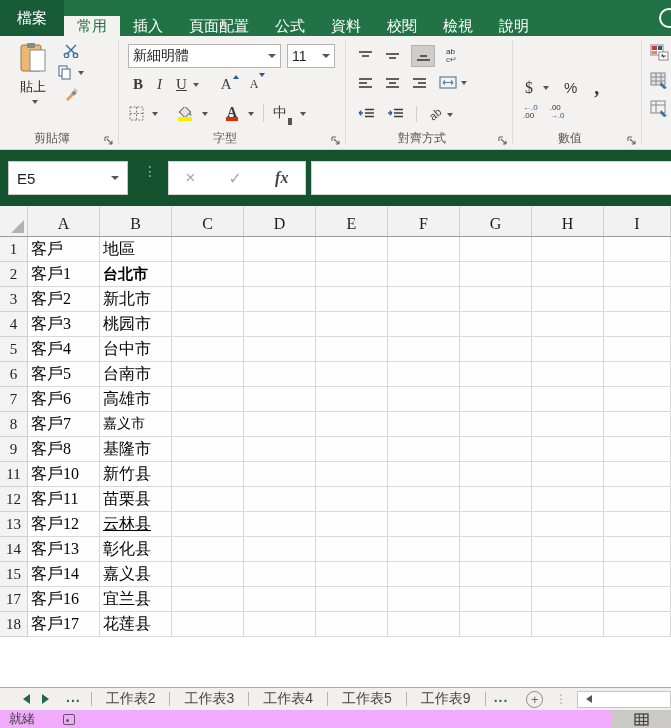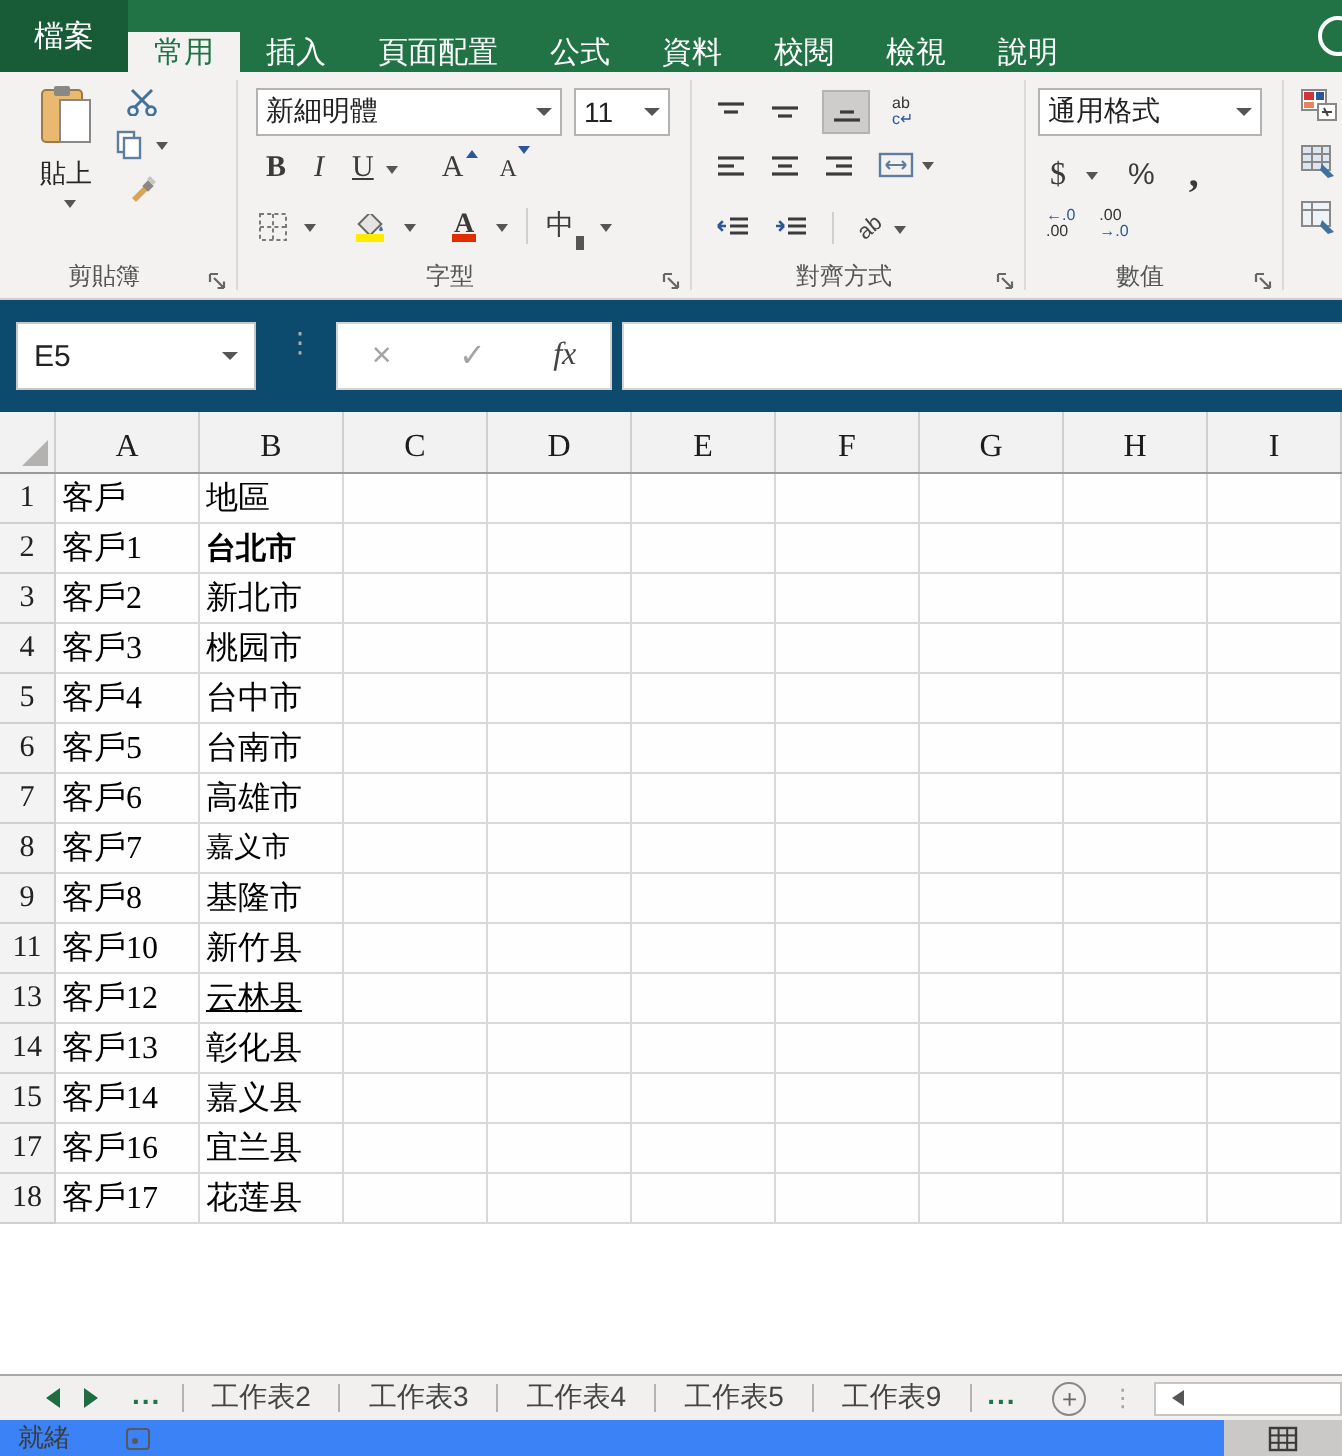--- a/index.html
+++ b/index.html
@@ -27,27 +27,27 @@
   .rbtn { display:flex; align-items:center; justify-content:center; color:#3b3b3b; cursor:pointer; }
   .pressed { background:#cfcdcb; outline:1px solid #b5b3b1; }
   .iconrow { display:flex; align-items:center; }
   .two-line { display:flex; flex-direction:column; align-items:flex-start; font-size:8px; line-height:8px; color:#333; font-family:"Liberation Sans",sans-serif; }
   .two-line .blue { color:#2b579a; }
   .serifletter { font-family:"Liberation Serif","DejaVu Serif",serif; }
   .colorbar { position:absolute; left:2px; right:2px; bottom:1px; height:4px; }
   .align-ic line { stroke:#3b3b3b; stroke-width:1.6; }
 
   
-  .formula-row { position:absolute; left:0; top:150px; width:671px; height:56px; background:#0c4a6e; }
+  .formula-row { position:absolute; left:0; top:150px; width:671px; height:56px; background:#14532d; }
   .namebox { position:absolute; left:8px; top:11px; width:120px; height:34px; background:#fff; border:1px solid #cac8c6; display:flex; align-items:center; font-size:15px; color:#222; padding:0 8px; }
   .fdots { position:absolute; left:143px; top:18px; color:#b0aeac; font-size:14px; letter-spacing:0; line-height:7px; }
   .fbtns { position:absolute; left:168px; top:11px; width:138px; height:34px; background:#fff; border:1px solid #d5d3d1; display:flex; align-items:center; justify-content:space-around; }
   .fbtns .x { color:#a6a4a2; font-size:17px; }
   .fbtns .ck { color:#a6a4a2; font-size:16px; }
-  .fbtns .fx { color:#444; font-size:16px; font-style:italic; font-family:"Liberation Serif","DejaVu Serif",serif; font-weight:normal;text-align:right; }
+  .fbtns .fx { color:#444; font-size:16px; font-style:italic; font-family:"Liberation Serif","DejaVu Serif",serif; font-weight:bold;text-align:right; }
   .finput { position:absolute; left:311px; top:11px; right:0; height:34px; background:#fff; border:1px solid #d5d3d1; border-right:none; }
 
   
   .grid { position:absolute; left:0; top:206px; width:671px; height:481px; background:#fff; }
   .ghead { display:flex; height:31px; background:#f2f2f2; border-bottom:1px solid #9a9a9a; }
   .ghead .hc { border-right:1px solid #cfcfcf; display:flex; align-items:flex-end; justify-content:center; font-family:"Liberation Serif","DejaVu Serif",serif; font-size:16px; color:#1d1d1d; padding-bottom:3px; }
   .selectall { position:relative; background:#f2f2f2; border-right:1px solid #cfcfcf; }
   .selectall .tri { position:absolute; right:3px; bottom:3px; width:0; height:0; border-left:13px solid transparent; border-bottom:13px solid #b4b2b0; }
   .grow-line { display:flex; height:25px; }
   .grow-line .nc { background:#f3f3f3; border-right:1px solid #cfcfcf; border-bottom:1px solid #cfcfcf; display:flex; align-items:center; justify-content:center; font-family:"Liberation Serif","DejaVu Serif",serif; font-size:15px; color:#222; }
@@ -62,21 +62,21 @@
   .navtri.right { border-left:7px solid #1e6c41; margin-left:12px; }
   .ellip { color:#217346; margin:0 10px 4px 12px; font-weight:bold; letter-spacing:1px; }
   .stsep { width:1px; height:14px; background:#b5b3b1; }
   .stab { padding:0 14px; height:100%; display:flex; align-items:center; cursor:pointer; }
   .addbtn { width:17px; height:17px; border:1px solid #8a8886; border-radius:50%; display:flex; align-items:center; justify-content:center; color:#6a6866; font-size:13px; line-height:1; margin:0 6px 0 8px; }
   .sdots { color:#a8a6a4; font-size:12px; line-height:4px; margin:0 6px; }
   .hscroll { margin-left:4px; flex:1; height:17px; background:#fff; border:1px solid #c8c6c4; display:flex; align-items:center; }
   .hscroll .tri { width:0; height:0; border:4px solid transparent; border-right:6px solid #555; margin-left:4px; }
 
   
-  .statusbar { position:absolute; left:0; top:710px; width:671px; height:18px; background:#3b82f6; display:flex; align-items:center; font-size:13px; color:#3b3b3b; }
+  .statusbar { position:absolute; left:0; top:710px; width:671px; height:18px; background:#f0abfc; display:flex; align-items:center; font-size:13px; color:#3b3b3b; }
   .statusbar .ready { margin-left:9px; }
   .macro-ic { width:12px; height:11px; border:1px solid #5a5856; border-radius:2px; margin-left:28px; position:relative; }
   .macro-ic::after { content:""; position:absolute; left:2px; bottom:2px; width:3px; height:3px; background:#5a5856; border-radius:50%; }
   .viewbtn { position:absolute; right:0; top:0; width:59px; height:18px; background:#cbc9c8; display:flex; align-items:center; justify-content:center; }
 
   .pastebtn { position:absolute; left:10px; top:6px; width:46px; height:94px; display:flex; flex-direction:column; align-items:center; cursor:pointer; }
   .pastebtn .lbl { font-size:13px; color:#262626; margin-top:4px; }
 </style>
 </head>
 <body>
@@ -263,24 +263,20 @@
         <span class="dd sm" style="margin-left:-6px;"></span>
       </div>
       <div class="grp-label">對齊方式</div>
       <svg class="launcher" viewBox="0 0 10 10">
         <path d="M1,1 H5 M1,1 V5 M3,3 L8,8 M8,8 H4.8 M8,8 V4.8" stroke="#666" stroke-width="1.1" fill="none"></path>
       </svg>
     </div>
     <div class="vsep" style="left:512px;"></div>
 
     <div class="rgroup" style="left:513px;width:128px;">
-      <div class="combo" style="position:absolute;left:6px;top:8px;width:112px;">
-        <span class="grow">通用格式</span>
-        <span class="dd"></span>
-      </div>
       <div class="iconrow" style="position:absolute;left:12px;top:40px;gap:7px;">
         <span class="rbtn serifletter" style="font-size:16px;">$</span>
         <span class="dd sm"></span>
         <span class="rbtn" style="font-size:15px;margin-left:8px;">%</span>
         <span class="rbtn serifletter" style="font-size:20px;font-weight:bold;margin-left:10px;">,</span>
       </div>
       <div class="iconrow" style="position:absolute;left:10px;top:68px;gap:12px;">
         <span class="two-line">
           <span class="blue">←.0</span>
           <span>.00</span>
@@ -461,20 +457,32 @@
           <div class="dc" style="width: 72px;"></div>
           <div class="dc" style="width: 72px;"></div>
           <div class="dc" style="width: 72px;"></div>
           <div class="dc" style="width: 72px;"></div>
           <div class="dc" style="width: 67px;"></div>
         </div>
         <div class="grow-line">
           <div class="nc" style="width: 28px;">11</div>
           <div class="dc" style="width: 72px;">客戶10</div>
           <div class="dc" style="width: 72px;">新竹县</div>
+          <div class="dc" style="width: 72px;"></div>
+          <div class="dc" style="width: 72px;"></div>
+          <div class="dc" style="width: 72px;"></div>
+          <div class="dc" style="width: 72px;"></div>
+          <div class="dc" style="width: 72px;"></div>
+          <div class="dc" style="width: 72px;"></div>
+          <div class="dc" style="width: 67px;"></div>
+        </div>
+        <div class="grow-line">
+          <div class="nc" style="width: 28px;">12</div>
+          <div class="dc" style="width: 72px;">客戶11</div>
+          <div class="dc" style="width: 72px;">苗栗县</div>
           <div class="dc" style="width: 72px;"></div>
           <div class="dc" style="width: 72px;"></div>
           <div class="dc" style="width: 72px;"></div>
           <div class="dc" style="width: 72px;"></div>
           <div class="dc" style="width: 72px;"></div>
           <div class="dc" style="width: 72px;"></div>
           <div class="dc" style="width: 67px;"></div>
         </div>
         <div class="grow-line">
           <div class="nc" style="width: 28px;">13</div>

